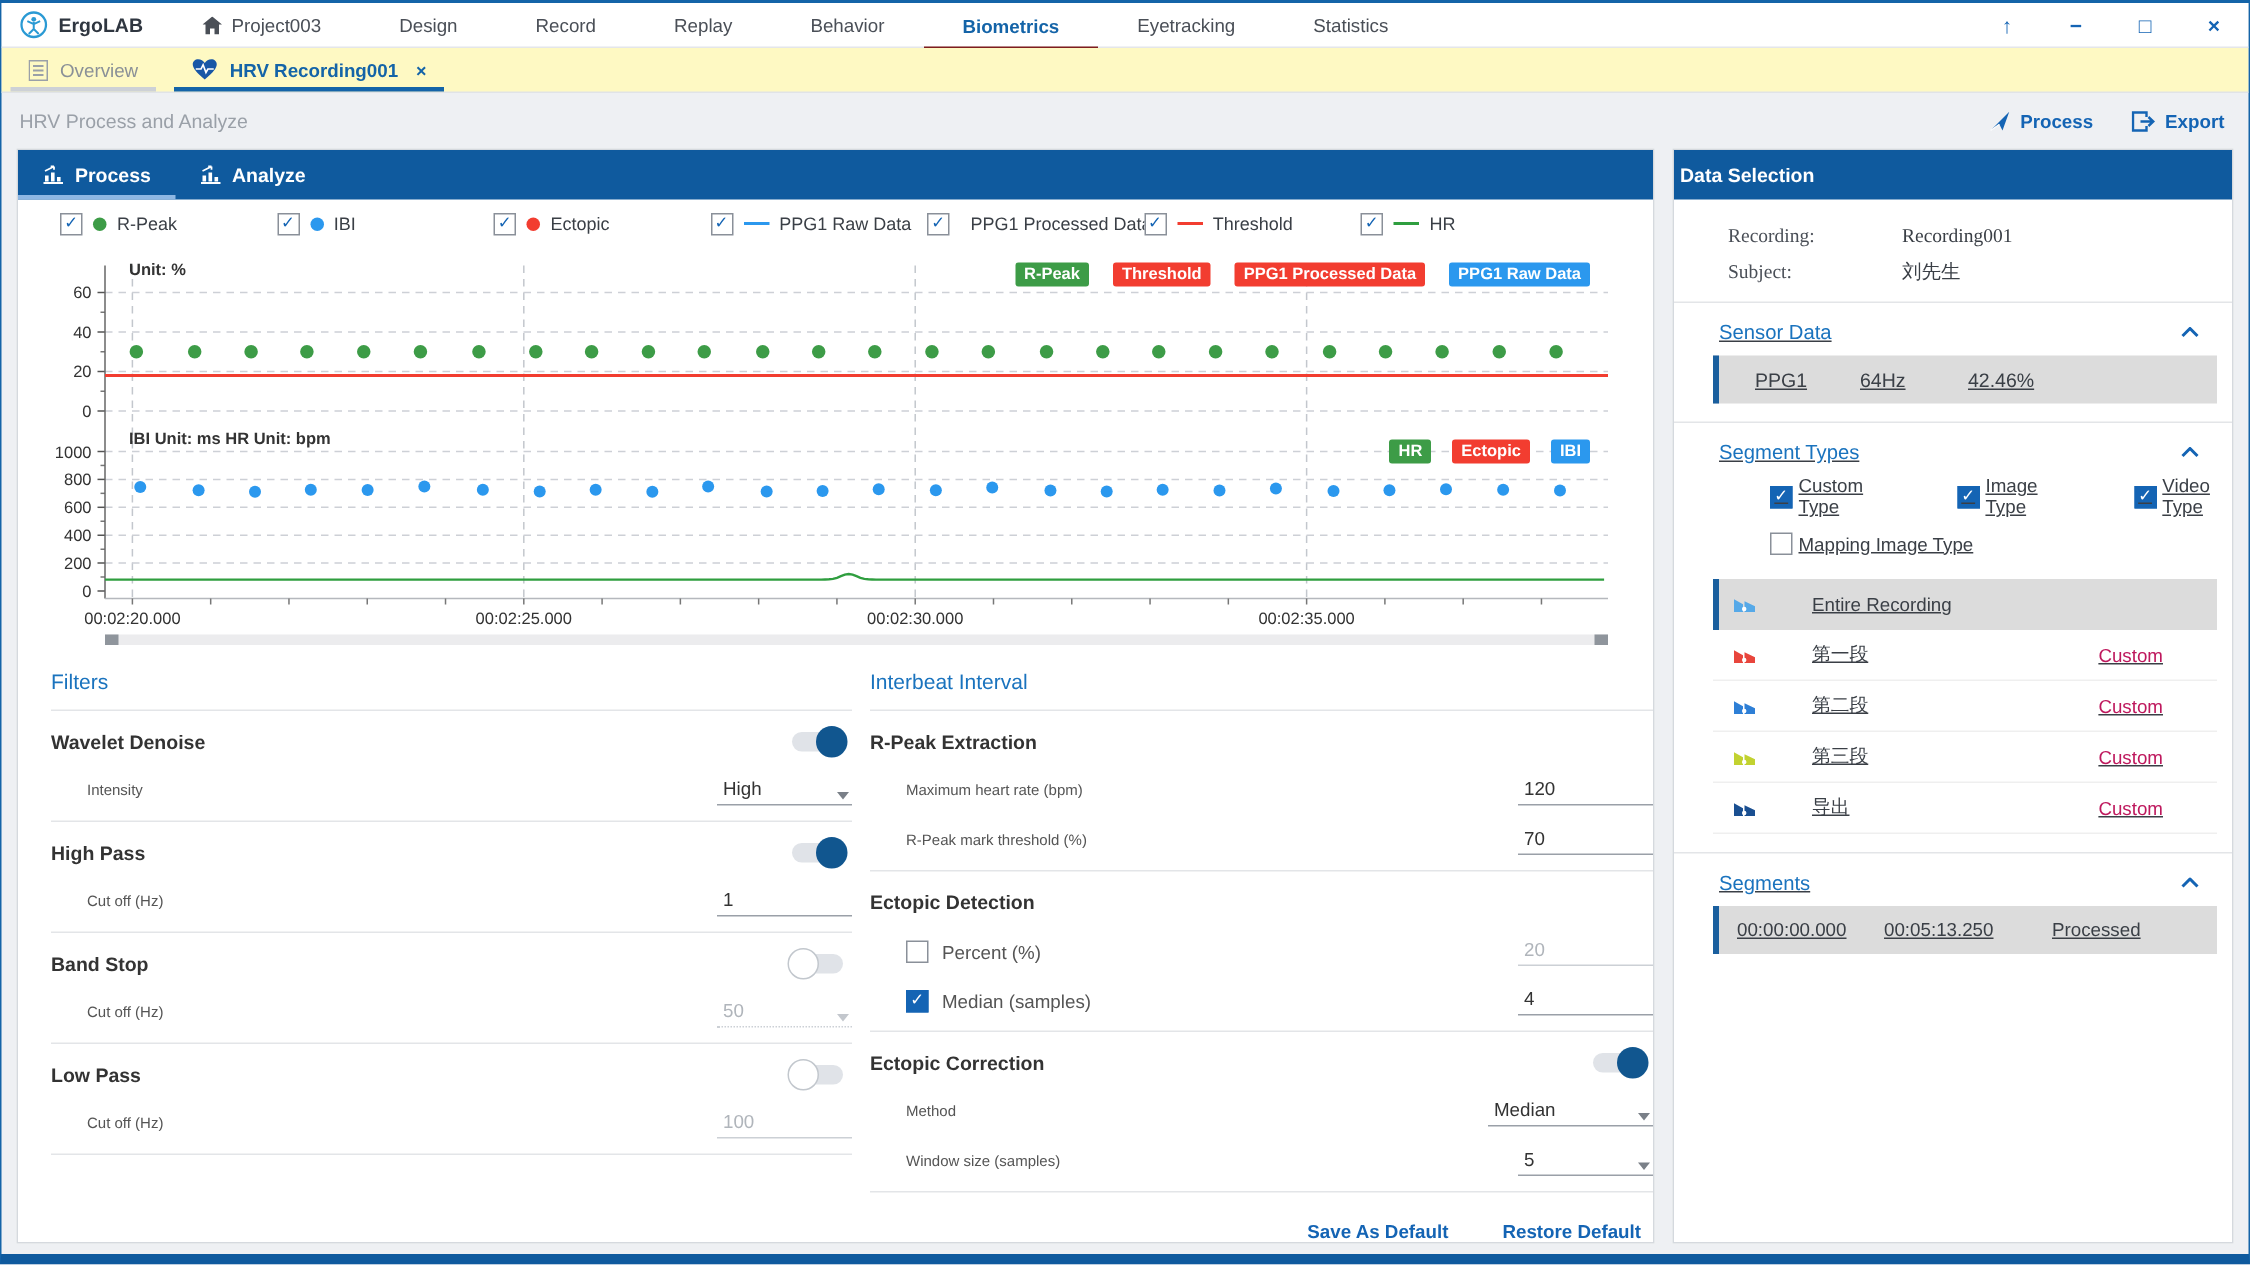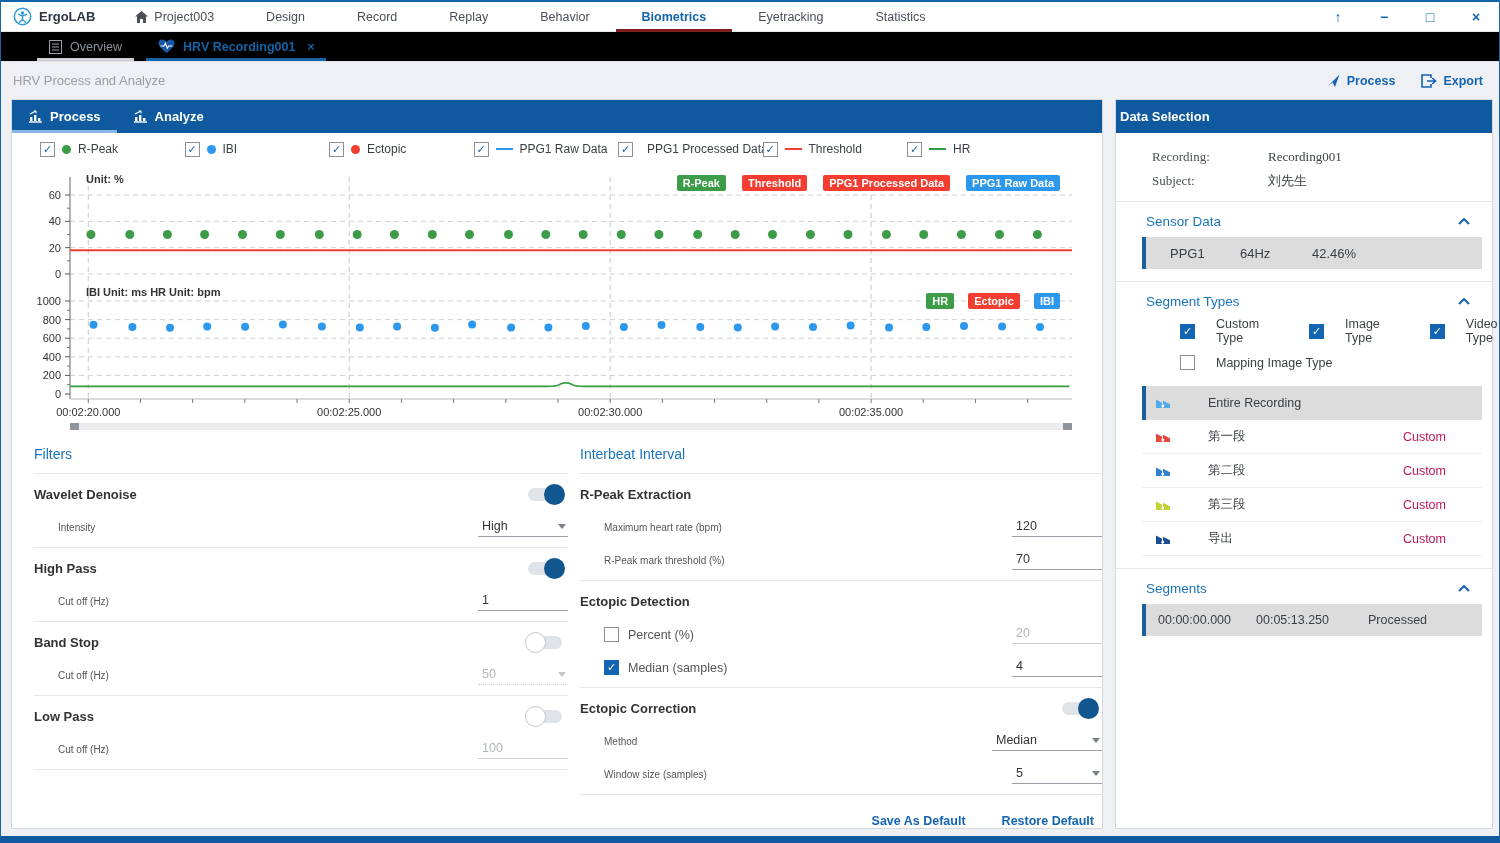--- a/index.html
+++ b/index.html
@@ -5,27 +5,27 @@
   * { margin:0; padding:0; box-sizing:border-box; }
   html,body { width:1500px; height:843px; }
   body { font-family:"Liberation Sans","DejaVu Sans",sans-serif; font-size:13px; color:#3a3f46; background:#eef0f3; }
   .app { width:1500px; height:843px; border-top:2px solid #1464a8; border-left:1px solid #1464a8; border-right:1px solid #1464a8; border-bottom:7px solid #0f5a9e; background:#eef0f3; overflow:hidden; }
 
   
   .topnav { height:30px; background:#fff; display:flex; align-items:center; border-bottom:1px solid #e4e6ea; }
   .brand { display:flex; align-items:center; gap:7px; padding:0 14px 0 12px; font-weight:bold; color:#2f3640; }
   .logo { width:19px; height:19px; }
   .nav-item { padding:0 26px; height:30px; display:flex; align-items:center; gap:6px; color:#4a4f57; cursor:default; font-size:12.5px; }
-  .nav-item.active { color:#1464a8; font-weight:bold; border-bottom:3px solid #7f1d1d; padding-top:3px; }
+  .nav-item.active { color:#1464a8; font-weight:bold; border-bottom:1px solid #7f1d1d; padding-top:3px; }
   .nav-spacer { flex:1; }
   .winctl { display:flex; align-items:center; gap:0; }
   .winbtn { width:46px; text-align:center; color:#1464b4; font-size:14px; font-weight:bold; cursor:default; }
 
   
-  .tabstrip { height:30px; background:#000000; display:flex; align-items:stretch; padding-left:30px; border-bottom:1px solid #e0e3e7; }
+  .tabstrip { height:30px; background:#fef9c3; display:flex; align-items:stretch; border-bottom:1px solid #e0e3e7; }
   .doc-tab { display:flex; align-items:center; gap:8px; padding:0 18px; position:relative; font-size:12.5px; color:#8a9097; }
   .doc-tab .bar { position:absolute; left:6px; right:6px; bottom:0; height:3px; background:#cdd1d6; }
   .doc-tab.active { color:#1464a8; font-weight:bold; }
   .doc-tab.active .bar { background:#1464a8; }
   .close-x { color:#1464a8; font-size:12px; margin-left:4px; }
 
   
   .crumbrow { height:37px; display:flex; align-items:center; padding:0 16px 0 12px;gap:38px; }
   .crumb { color:#9aa0a8; font-size:13px; }
   .crumb-actions { margin-left:auto; display:flex; gap:26px; }
@@ -64,21 +64,21 @@
 
   
   .forms { display:grid; grid-template-columns: 534px 522px; column-gap:12px; padding:12px 0 0 22px; }
   .sec-title { color:#1a73be; font-size:14px; padding:4px 0 8px 0; }
   .form-col { }
   .hr { border-top:1px solid #e3e5e8; margin:3px 0; }
   .grp { height:34px; display:flex; align-items:center; justify-content:space-between; }
   .grp-name { font-weight:bold; color:#333; font-size:13px; }
   .fld { height:33px; display:flex; align-items:center; justify-content:space-between; padding-left:24px; }
   .fld-label { color:#555; font-size:10px; }
-  .ctl { width:90px; border-bottom:1px solid #9aa0a8; display:flex; align-items:center; justify-content:space-between; padding:1px 2px 3px 4px; font-size:12.5px; color:#333; }
+  .ctl { width:90px; border-bottom:1px solid #9aa0a8; display:flex; align-items:flex-end; justify-content:space-between; padding:1px 2px 3px 4px; font-size:12.5px; color:#333; }
   .ctl.wide { width:110px; }
   .ctl.input { }
   .ctl.disabled { color:#b0b5bb; border-bottom-color:#ccd0d5; }
   .ctl.dotted { border-bottom-style:dotted; }
   .caret { width:0; height:0; border-left:4px solid transparent; border-right:4px solid transparent; border-top:5px solid #7a8088; }
   .ctl.disabled .caret { border-top-color:#c3c7cd; }
   .toggle { width:34px; height:13px; border-radius:7px; background:#e0e3e8; position:relative; flex:0 0 auto; margin-right:6px; }
   .toggle .knob { width:21px; height:21px; border-radius:50%; position:absolute; top:-4px; }
   .toggle.on .knob { right:-3px; background:#11568f; }
   .toggle.off .knob { left:-3px; background:#fff; border:1px solid #c2c7cd; }
@@ -86,29 +86,29 @@
   .chkrow .lbl { margin-left:9px; color:#555; font-size:12.5px; flex:1; }
   .deflinks { display:flex; justify-content:flex-end; gap:36px; padding:16px 8px 0 0; }
   .deflink { color:#1464b4; font-weight:bold; font-size:12.5px; }
 
   
   .ds-header { height:33px; background:#0f5a9e; color:#fff; font-weight:bold; display:flex; align-items:center; padding-left:4px; font-size:13px; }
   .info { padding:12px 0 8px 0; border-bottom:1px solid #e3e5e8;font-family:Liberation Serif, serif; }
   .info-row { display:flex; height:24px; align-items:center; }
   .info-label { width:152px; padding-left:36px; color:#4a4f57; }
   .info-value { color:#3a3f46; }
-  .rsec { padding:10px 0 12px 0; border-bottom:1px solid #e3e5e8; }
+  .rsec { padding:10px 0 12px 0; border-bottom:1px solid #e3e5e8;text-decoration:underline; }
   .rsec-head { display:flex; align-items:center; justify-content:space-between; padding:2px 22px 8px 30px; }
   .rsec-title { color:#1a73be; font-size:13.5px; }
   .sel-row { height:32px; display:flex; align-items:center; background:#dcdcdc; border-left:4px solid #1a5f9e; margin:0 10px 0 26px; }
   .sensor-name { padding-left:24px; width:94px; }
   .sensor-rate { width:72px; }
   .st-filters { padding:0 0 2px 36px; }
   .st-frow { display:flex; gap:22px; margin-bottom:10px; }
-  .st-filter { display:flex; align-items:center; gap:21px; font-size:12.5px; color:#3a3f46;padding-left:28px; }
+  .st-filter { display:flex; align-items:center; gap:4px; font-size:12.5px; color:#3a3f46;padding-left:28px; }
   .st-list { margin-top:4px; }
   .st-row { height:34px; display:flex; align-items:center; margin:0 10px 0 26px; border-bottom:1px solid #efefef; }
   .st-row.selected { background:#dcdcdc; border-left:4px solid #1a5f9e; border-bottom:none; }
   .st-row .seg-icon { margin-left:14px; width:16px; display:flex; }
   .st-row.selected .seg-icon { margin-left:10px; }
   .st-label { margin-left:36px; flex:1; font-size:12.5px; }
   .st-type { margin-right:36px; font-size:12.5px; color:#be185d; }
   .segline { display:flex; flex:1; align-items:center; font-size:12.5px; }
   .seg-start { padding-left:12px; width:110px; }
   .seg-end { width:112px; }

